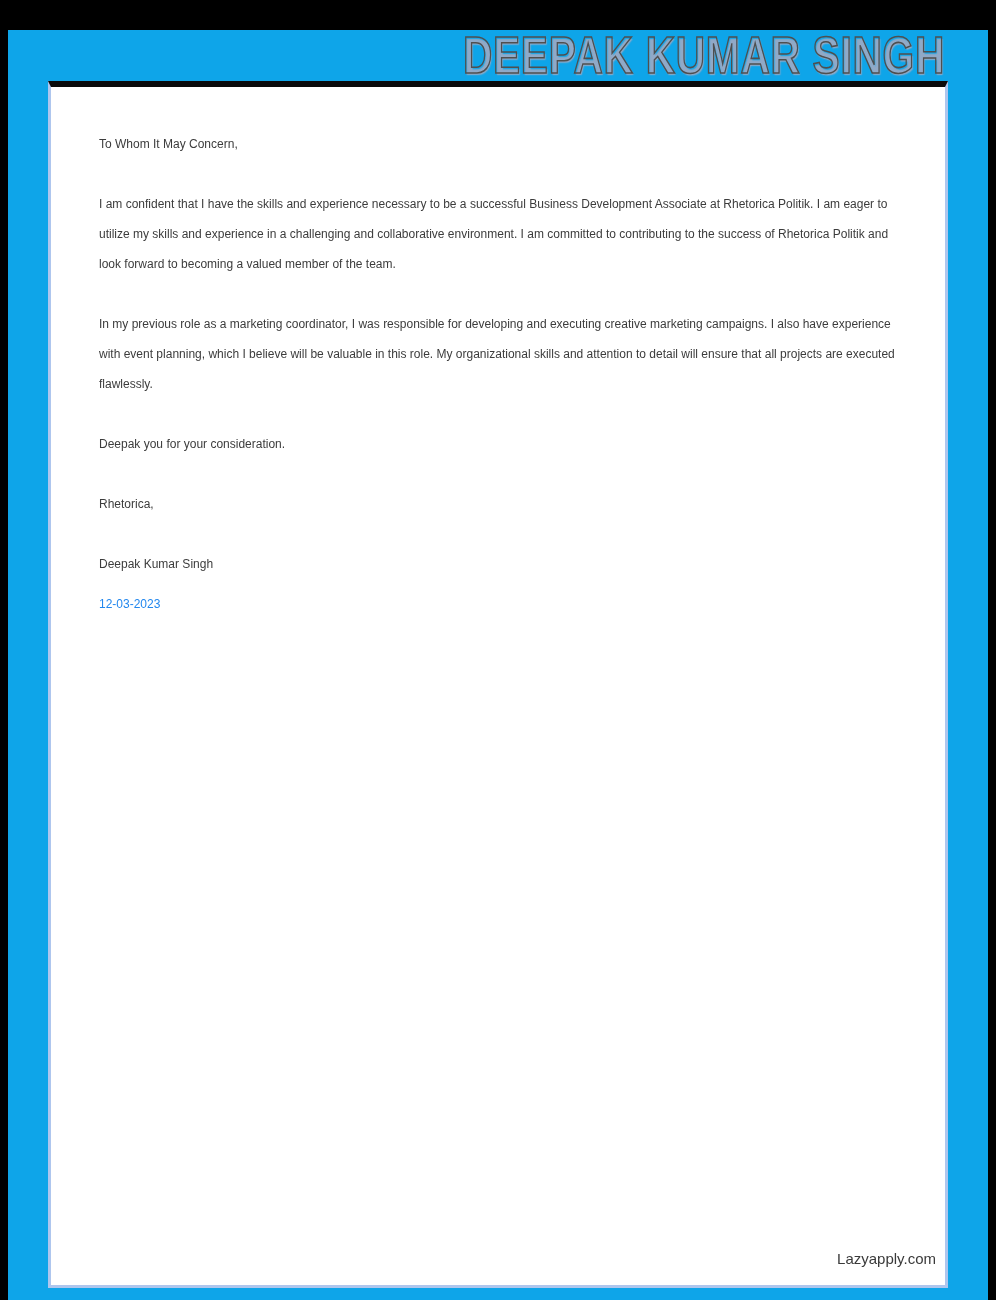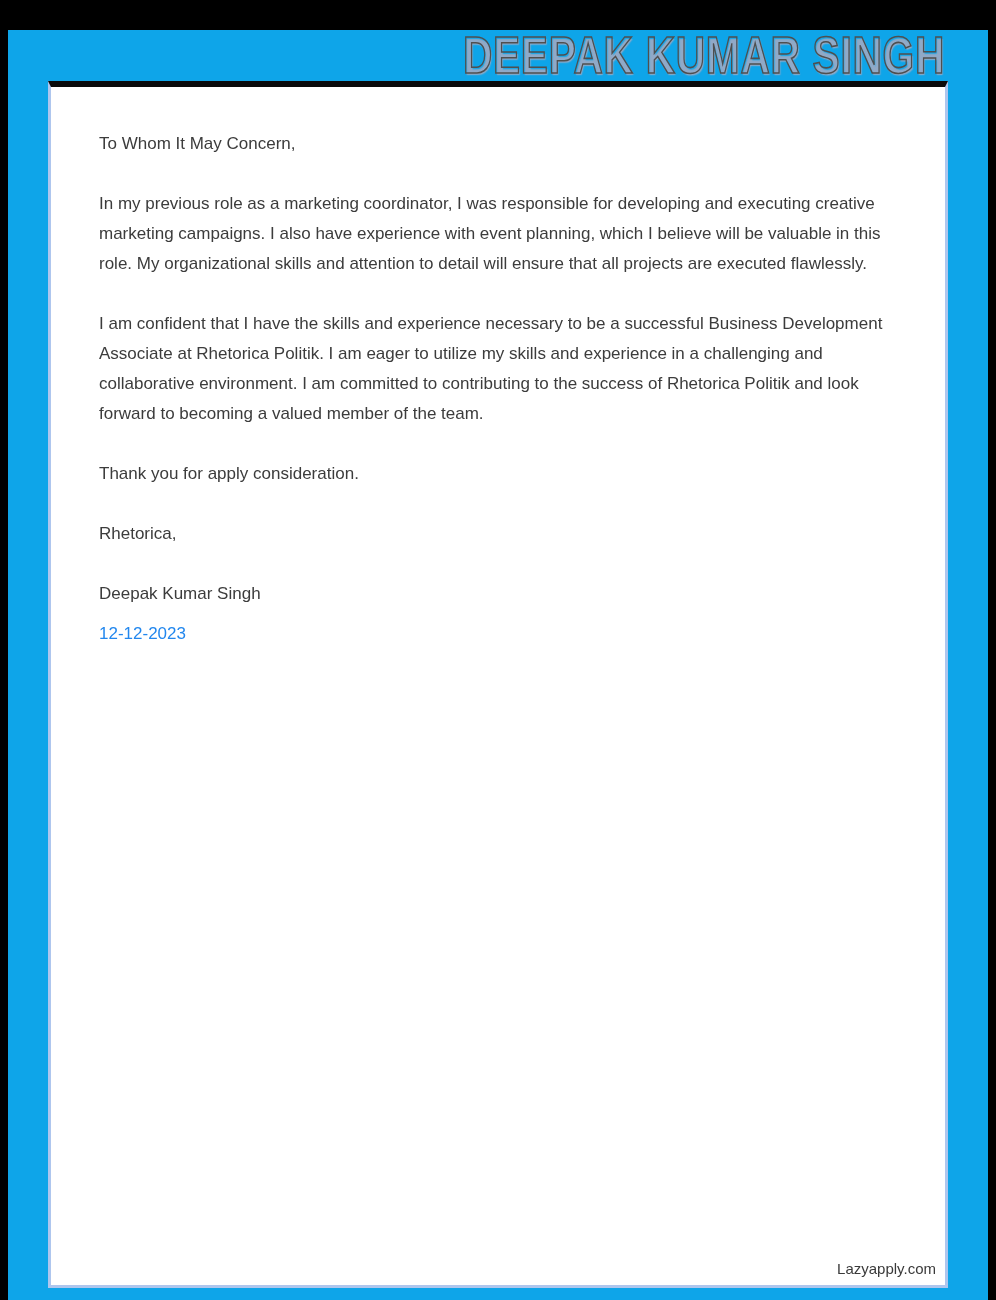--- a/index.html
+++ b/index.html
@@ -58,39 +58,39 @@
     background: #ffffff;
     border-top: 6px solid #0a0a0a;
     border-left: 3px solid #aec6ee;
     border-right: 3px solid #aec6ee;
     border-bottom: 3px solid #aec6ee;
     position: relative;
   }
 
   .letter-body {
     padding: 42px 40px 0 48px;
-    font-size: 17px;
+    font-size: 12px;
     line-height: 30px;
     color: #3c3c3c;
   }
 
   .letter-body p { margin: 0 0 30px 0; }
 
   p.signature-name { margin-bottom: 10px; }
 
   .date-link {
     color: #2287ee;
     text-decoration: none;
     cursor: pointer;
   }
 
   .page-footer {
     position: absolute;
     right: 9px;
-    bottom: 7px;
+    bottom: 17px;
     font-size: 15px;
     line-height: 18px;
     color: #3a3a3a;
   }
 </style>
 </head>
 <body>
 
 <div class="frame">
   <div class="canvas">
@@ -98,31 +98,31 @@
     <div class="header">
       <span class="header-title">DEEPAK KUMAR SINGH</span>
     </div>
 
     <div class="page">
       <div class="letter-body">
 
         <p>To Whom It May Concern,</p>
 
 
+        <p>I am confident that I have the skills and experience necessary to be a successful Business Development Associate at Rhetorica Politik. I am eager to utilize my skills and experience in a challenging and collaborative environment. I am committed to contributing to the success of Rhetorica Politik and look forward to becoming a valued member of the team.</p>
+
         <p>In my previous role as a marketing coordinator, I was responsible for developing and executing creative marketing campaigns. I also have experience with event planning, which I believe will be valuable in this role. My organizational skills and attention to detail will ensure that all projects are executed flawlessly.</p>
 
-        <p>I am confident that I have the skills and experience necessary to be a successful Business Development Associate at Rhetorica Politik. I am eager to utilize my skills and experience in a challenging and collaborative environment. I am committed to contributing to the success of Rhetorica Politik and look forward to becoming a valued member of the team.</p>
-
-        <p>Thank you for apply consideration.</p>
+        <p>Deepak you for your consideration.</p>
 
         <p>Rhetorica,</p>
 
         <p class="signature-name">Deepak Kumar Singh</p>
 
-        <p><span class="date-link">12-12-2023</span></p>
+        <p><span class="date-link">12-03-2023</span></p>
 
       </div>
 
       <div class="page-footer">Lazyapply.com</div>
     </div>
 
   </div>
 </div>
 
 </body></html>

